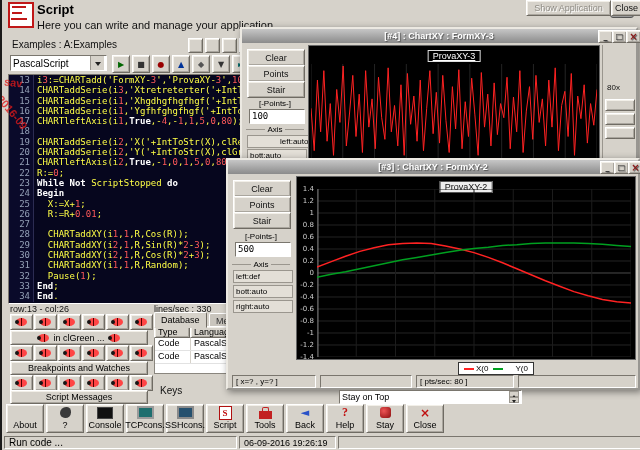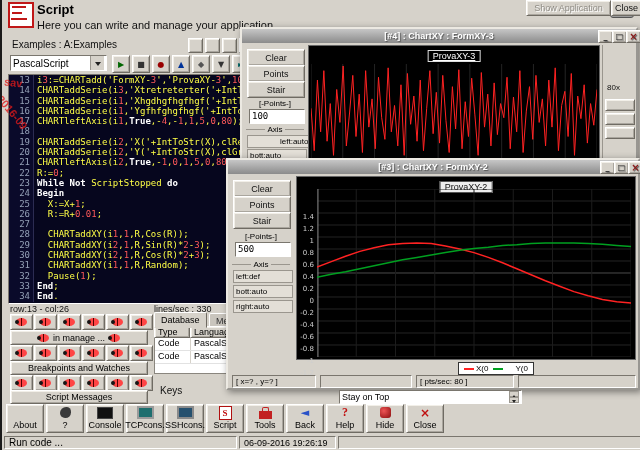--- a/index.html
+++ b/index.html
@@ -106,21 +106,21 @@
   .caption{position:absolute;left:2px;width:58px;display:flex;align-items:center;gap:2px;font:8px "Liberation Sans",sans-serif;}
   .caption:before,.caption:after{content:"";flex:1;height:1px;background:#9a968e;}
   .axisf{position:absolute;left:3px;width:54px;height:11px;background:#e3dfd7;border:1px solid #9a968e;
          font:8px "Liberation Sans",sans-serif;padding:0 2px;line-height:11px;}
   .chartarea{position:absolute;background:#000;border:1px solid #666;box-sizing:border-box;}
   .chip{position:absolute;left:50%;transform:translateX(-50%);top:4px;font:9px "Liberation Sans",sans-serif;padding:0 4px;border:1px solid;white-space:nowrap;}
   .chip-dark{color:#fff;background:#000;border-color:#ddd;text-decoration:underline;}
   .chip-light{color:#111;background:#eee;border-color:#555;}
   .xticks{position:absolute;}
   .xticks span{position:absolute;transform:translateX(-50%);color:#cfcfcf;font:7px "DejaVu Sans",sans-serif;}
-  .yticks{position:absolute;margin-top:28px;}
+  .yticks{position:absolute;}
   .yticks span{position:absolute;right:1px;transform:translateY(-50%);color:#cfcfcf;font:7px "DejaVu Sans",sans-serif;}
   .legend{position:absolute;background:#fff;border:1px solid #333;display:flex;align-items:center;gap:5px;padding:1px 5px;font:8px "Liberation Sans",sans-serif;}
   .lg-swatch{width:10px;height:2px;display:inline-block;}
   .scell2{position:absolute;height:13px;background:#d6d2ca;border:1px solid;border-color:#7a766e #fff #fff #7a766e;
           font:8px "Liberation Sans",sans-serif;display:flex;align-items:center;padding:0 3px;box-sizing:border-box;white-space:nowrap;}
   .sidep{position:absolute;left:360px;top:16px;width:34px;height:127px;border-left:1px solid #9a968e;}
   .sidelabel{position:absolute;left:4px;top:38px;font:8px "Liberation Sans",sans-serif;color:#111;}
   .sideslot{position:absolute;left:2px;width:28px;height:10px;}
   svg{display:block;}
 </style>
@@ -218,21 +218,21 @@
       </span>
       <span class="mini-btn raised">
         <span class="bug"></span>
       </span>
       <span class="mini-btn raised">
         <span class="bug"></span>
       </span>
     </div>
   <div class="bar raised" style="top:330px;">
     <span class="bug"></span>
-    <span>in manage ...</span>
+    <span>in clGreen ...</span>
     <span class="bug"></span>
   </div>
   <div class="irow" style="top:345px;">
       <span class="mini-btn raised">
         <span class="bug"></span>
       </span>
       <span class="mini-btn raised">
         <span class="bug"></span>
       </span>
       <span class="mini-btn raised">
@@ -353,21 +353,21 @@
       <div class="tbb raised">
         <span class="ficon">
           <span class="ic-question"></span>
         </span>
         <span class="flab">Help</span>
       </div>
       <div class="tbb raised">
         <span class="ficon">
           <span class="ic-hide"></span>
         </span>
-        <span class="flab">Hide</span>
+        <span class="flab">Stay</span>
       </div>
       <div class="tbb raised">
         <span class="ficon">
           <span class="ic-closex"></span>
         </span>
         <span class="flab">Close</span>
       </div>
     </div>
 
   <div class="statusbar">

